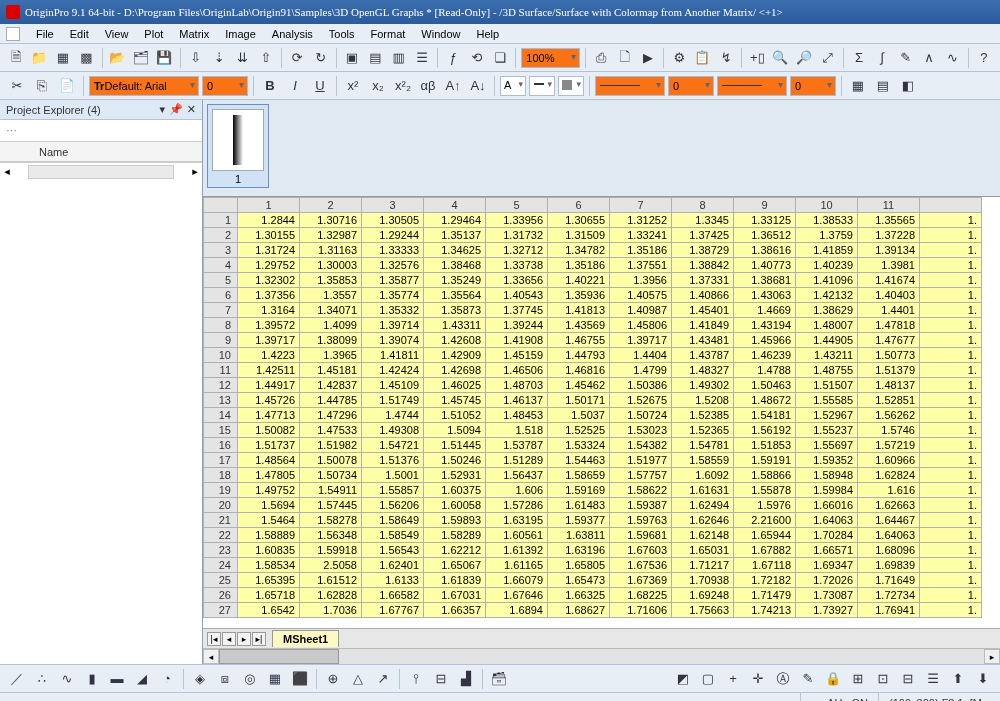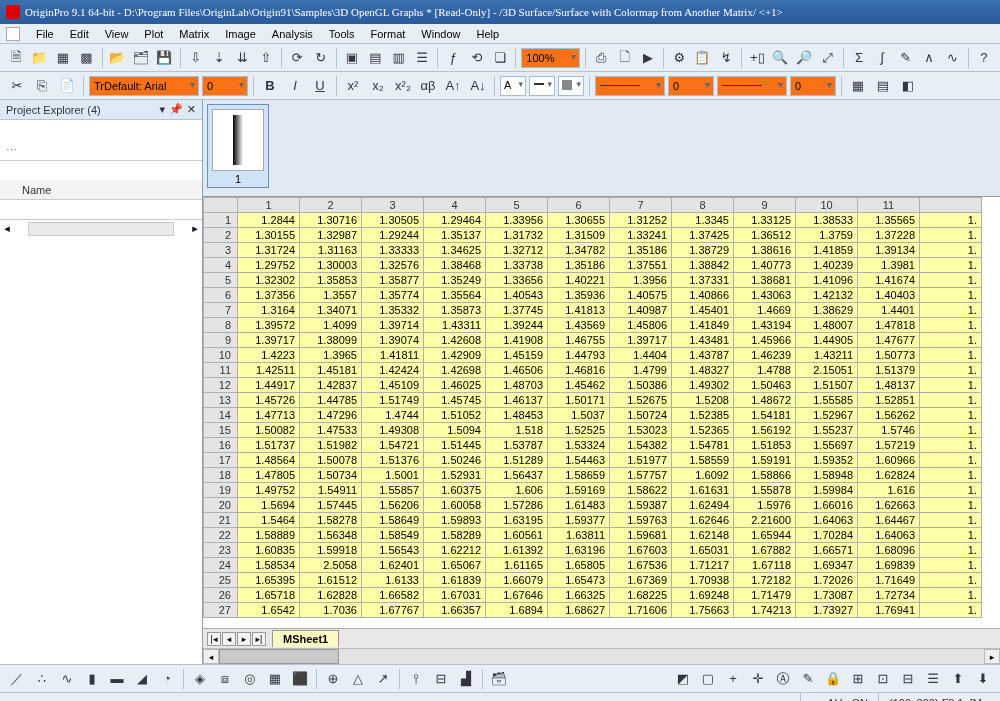--- a/index.html
+++ b/index.html
@@ -21,25 +21,25 @@
 .tsep { width:1px; height:20px; background:#b5c3d5; margin:0 2px; }
 .tcombo { height:20px; border:1px solid #a7bdd8; background:#f97316; padding:0 16px 0 4px; position:relative; display:flex; align-items:center; cursor:pointer; }
 .tcombo::after { content:"▾"; position:absolute; right:3px; top:2px; font-size:10px; color:#666; }
 .colorbtn { width:26px; height:20px; border:1px solid #a7bdd8; background:#fff; position:relative; cursor:pointer; }
 .colorbtn::after { content:"▾"; position:absolute; right:2px; top:2px; font-size:9px; color:#666; }
 
 
 .mid { display:flex; height:564px; }
 
 
-.pe { width:203px; background:#fff; border-right:1px solid #8aa0bc; display:flex; flex-direction:column;gap:19px; }
+.pe { width:203px; background:#fff; border-right:1px solid #8aa0bc; display:flex; flex-direction:column; }
 .pe-head { height:20px; background:#dde9f5; border-bottom:1px solid #b5c3d5; display:flex; align-items:center; padding:0 6px; font-size:11px; color:#333; }
 .pe-head .x { margin-left:auto; cursor:pointer; display:flex; gap:4px; }
 .pe-filter { height:22px; border-bottom:1px solid #ccc; display:flex; align-items:center; padding:0 6px; color:#888; }
-.pe-cols { height:20px; border-bottom:1px solid #ccc; display:flex; align-items:center; padding:0 22px; color:#333; background:#f4f4f4; }
+.pe-cols { height:20px; border-bottom:1px solid #ccc; display:flex; align-items:center; padding:0 39px; color:#333; background:#f4f4f4; }
 .pe-list { flex:1; overflow:auto; padding-top:2px; }
 .pe-item { height:20px; display:flex; align-items:center; padding-left:6px; gap:5px; cursor:pointer; }
 .pe-ic { width:14px; height:12px; border:1px solid #777; display:inline-block; }
 .pe-ic.mx { background:linear-gradient(45deg,#d44,#fa7); }
 .pe-ic.g { background:#fff; }
 .pe-scroll { height:18px; border-top:1px solid #ccc; display:flex; align-items:center; }
 .pe-scroll .track { flex:1; height:14px; background:#eaeaea; border:1px solid #ccc; margin:0 14px; }
 
 
 .work { flex:1; display:flex; flex-direction:column; background:#e7e7e7; position:relative; }
@@ -145,21 +145,21 @@
   <span class="tsep"></span>
   <span class="tbtn">?</span>
 </div>
 
 <div class="toolbar">
   <span class="tbtn">✂</span>
   <span class="tbtn">⎘</span>
   <span class="tbtn">📄</span>
   <span class="tsep"></span>
   <span class="tcombo" style="width:110px;">
-      <span style="font-weight:normal;">Tr </span>
+      <span style="font-weight:bold;">Tr </span>
       <span>Default: Arial</span>
     </span>
   <span class="tcombo" style="width:46px;">
       <span>0</span>
     </span>
   <span class="tsep"></span>
   <span class="tbtn" style="font-weight:bold;">B</span>
   <span class="tbtn" style="font-style:italic;">I</span>
   <span class="tbtn" style="text-decoration:underline;">U</span>
   <span class="tsep"></span>
@@ -422,21 +422,21 @@
               <th class="rowh">11</th>
               <td class="c">1.42511</td>
               <td class="c">1.45181</td>
               <td class="c">1.42424</td>
               <td class="c">1.42698</td>
               <td class="c">1.46506</td>
               <td class="c">1.46816</td>
               <td class="c">1.4799</td>
               <td class="c">1.48327</td>
               <td class="c">1.4788</td>
-              <td class="c">2.15051</td>
+              <td class="c">1.48755</td>
               <td class="c">1.51379</td>
               <td class="c">1.</td>
             </tr>
           </tbody>
           <tbody>
             <tr>
               <th class="rowh">12</th>
               <td class="c">1.44917</td>
               <td class="c">1.42837</td>
               <td class="c">1.45109</td>

